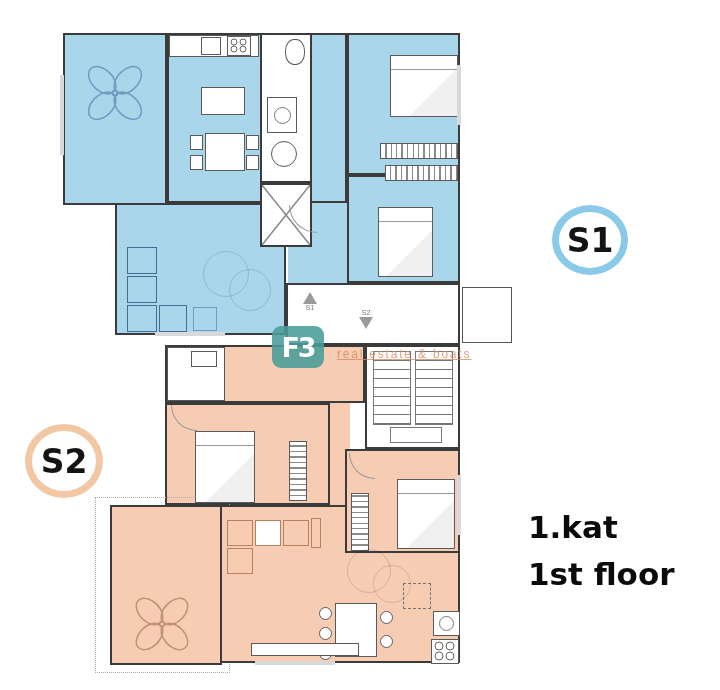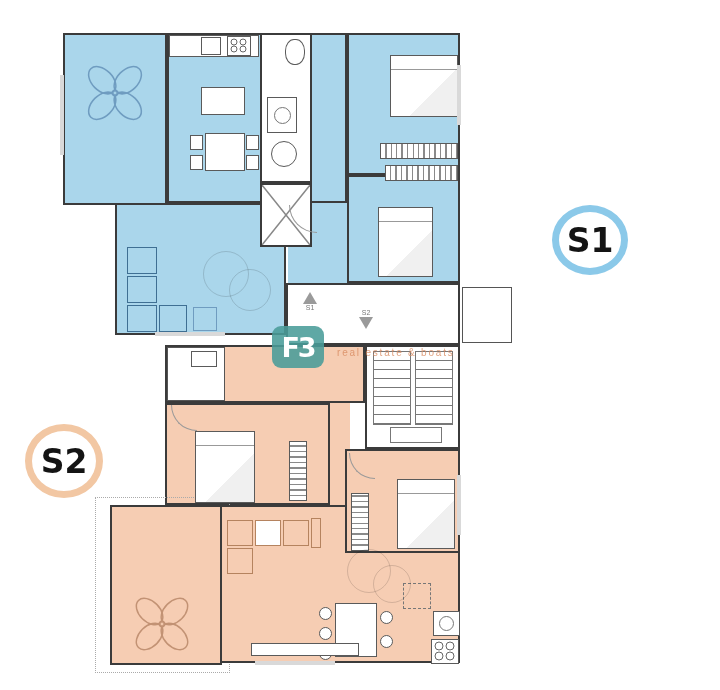--- a/index.html
+++ b/index.html
@@ -35,21 +35,21 @@
           border-bottom:12px solid #9a9a9a;}
   .tri-down{width:0;height:0;border-left:7px solid transparent;border-right:7px solid transparent;
             border-top:12px solid #9a9a9a;}
   .arrlbl{font-size:7px;color:#777;text-align:center;line-height:8px;}
   
   .wm-logo{position:absolute;border-radius:9px;background:rgba(73,156,152,.88);color:#fff;
            display:flex;align-items:center;justify-content:center;font-weight:bold;
            font-size:27px;letter-spacing:-2px;font-family:"DejaVu Sans",sans-serif;}
   .wm-brand{position:absolute;font-weight:bold;font-size:13px;letter-spacing:3px;
             color:rgba(63,154,166,.72);white-space:nowrap;}
-  .wm-tag{position:absolute;font-size:10px;letter-spacing:1.8px;color:rgba(216,137,95,.8);white-space:nowrap;}
+  .wm-tag{position:absolute;font-size:12px;letter-spacing:1.8px;color:rgba(216,137,95,.8);white-space:nowrap;text-decoration:underline;}
   
   .badge{position:absolute;box-sizing:border-box;border-radius:50%;background:#fff;
          display:flex;align-items:center;justify-content:center;
          font-weight:bold;font-size:33px;color:#141414;font-family:"DejaVu Sans",sans-serif;}
   .floor-labels{position:absolute;font-weight:bold;color:#0b0b0b;font-size:31px;line-height:47px;
                 font-family:"DejaVu Sans",sans-serif;letter-spacing:0px;}
 </style>
 </head>
 <body>
 
@@ -204,15 +204,17 @@
   <div class="wm-tag" style="left:337px;top:347px;">real estate &amp; boats</div>
 
   <div class="badge" style="left:552px;top:205px;width:76px;height:70px;border:7px solid #8bc9e9;">
     <span>S1</span>
   </div>
   <div class="badge" style="left:25px;top:424px;width:78px;height:74px;border:7px solid #f2c7a3;">
     <span>S2</span>
   </div>
 
   <div class="floor-labels" style="left:528px;top:504px;">
+    <div>1.kat</div>
+    <div>1st floor</div>
   </div>
 
 </div>
 
 </body></html>

